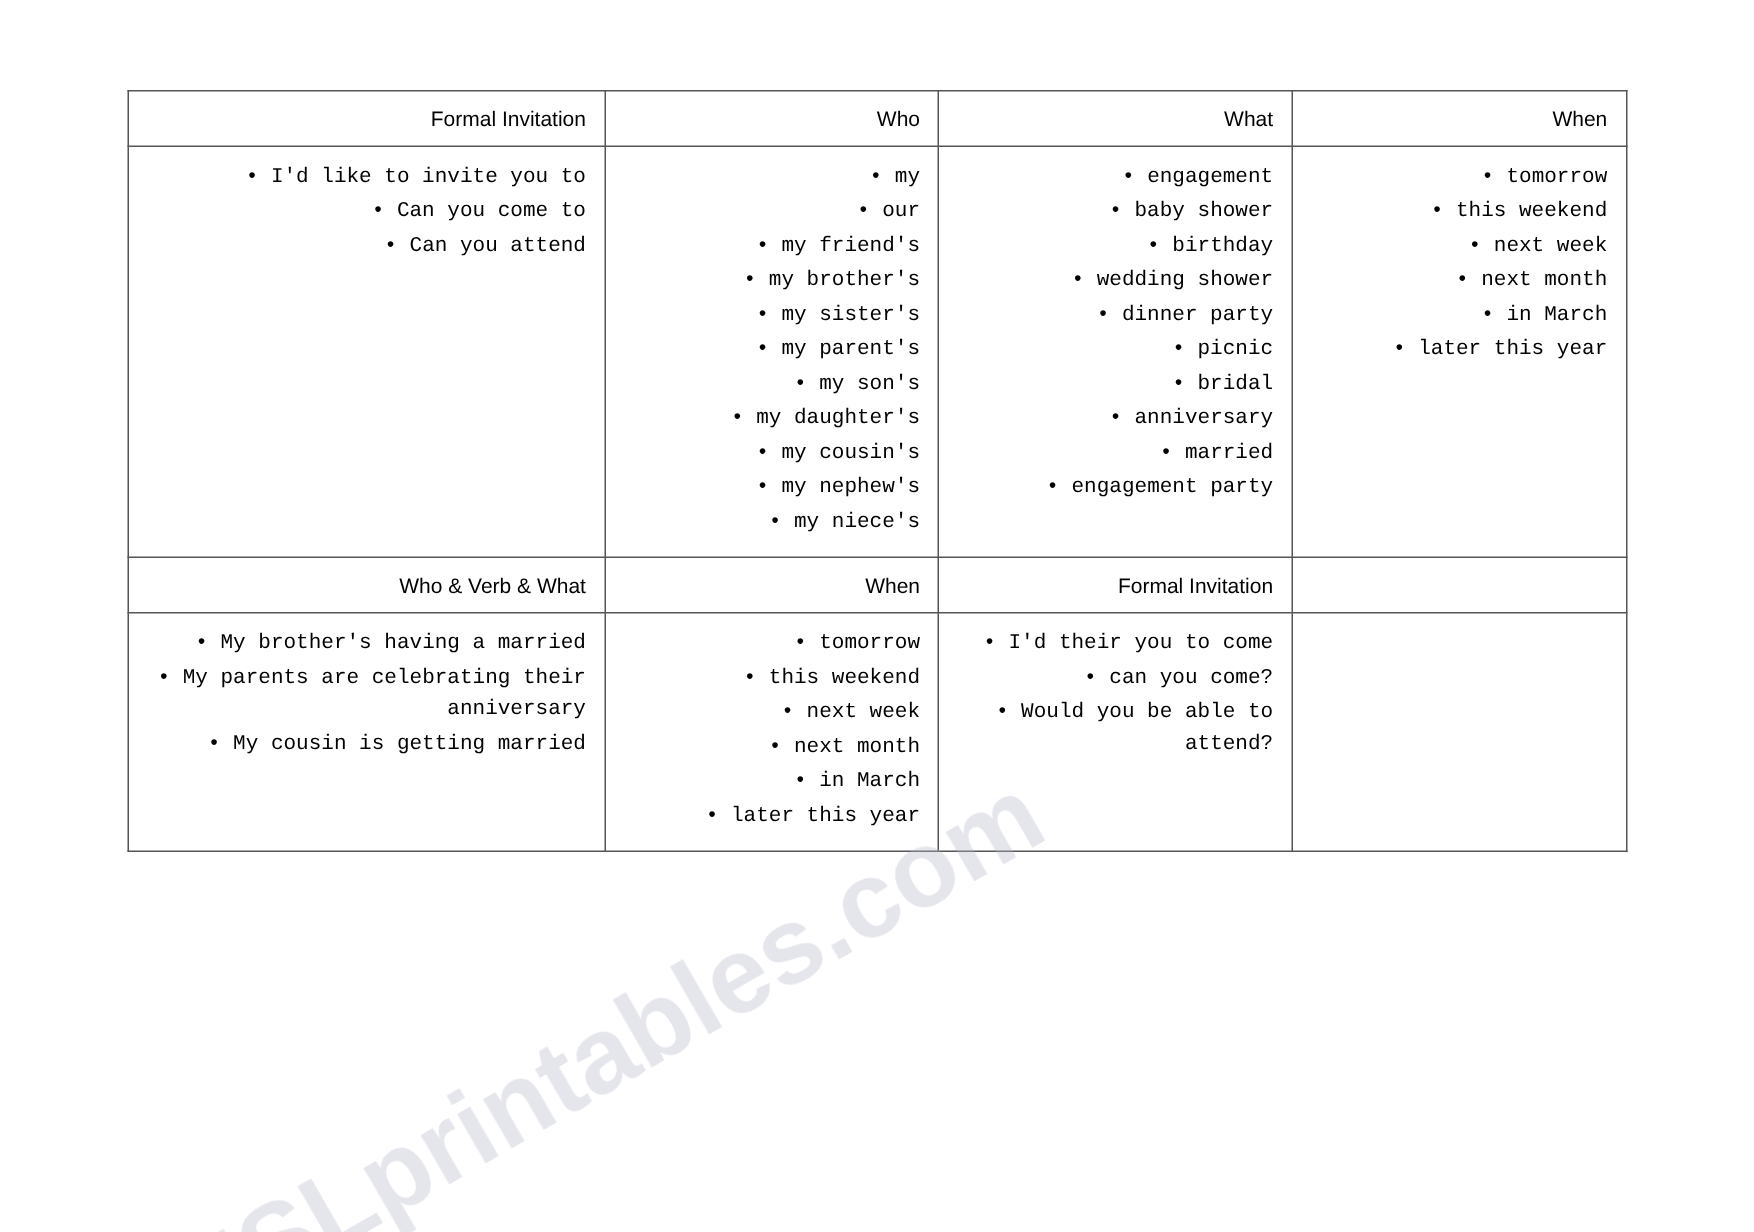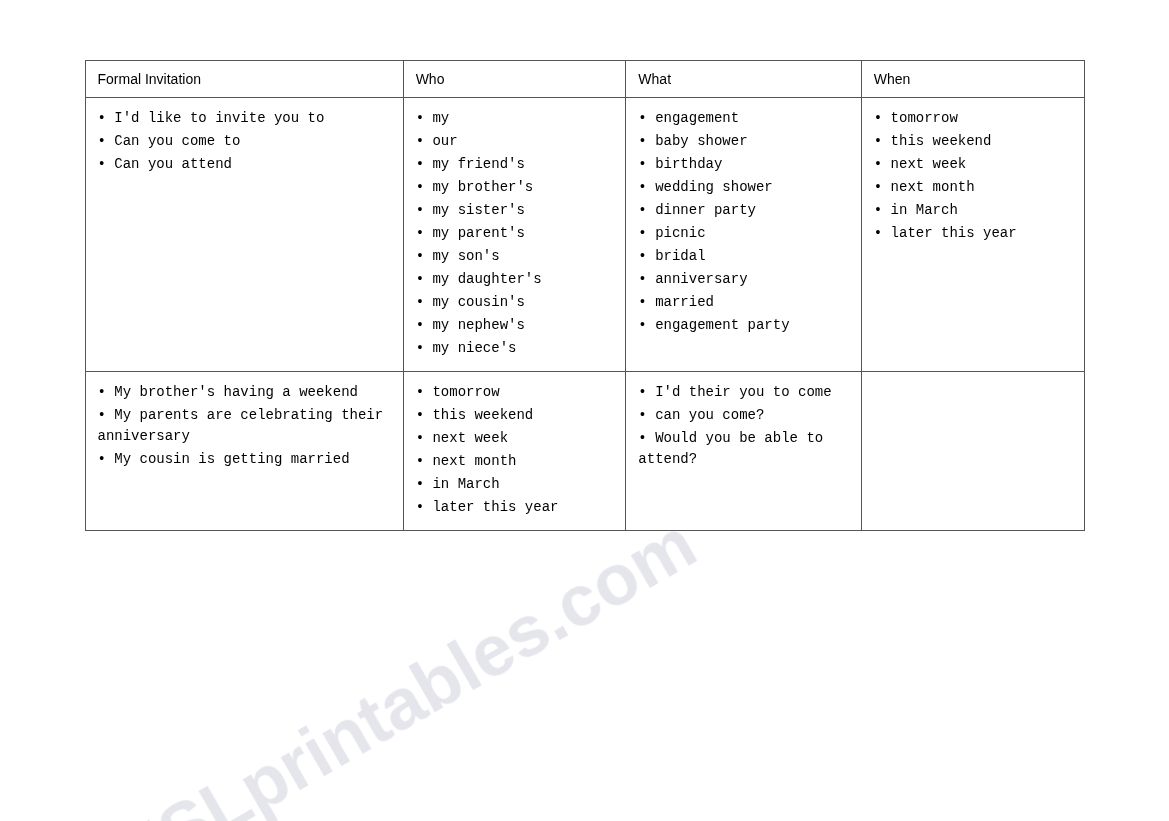--- a/index.html
+++ b/index.html
@@ -27,20 +27,21 @@
       transform: rotate(-30deg);
       pointer-events: none;
       white-space: nowrap;
       z-index: 10;
     }
 
     .main-table {
       border-collapse: collapse;
       width: 1000px;
       border: 1.5px solid #555;
+      text-align: right;
     }
 
     .main-table td, .main-table th {
       border: 1.5px solid #555;
       padding: 10px 12px;
       vertical-align: top;
     }
 
     .header-cell {
       font-weight: normal;
@@ -126,25 +127,31 @@
         <li>tomorrow</li>
         <li>this weekend</li>
         <li>next week</li>
         <li>next month</li>
         <li>in March</li>
         <li>later this year</li>
       </ul>
     </td>
   </tr>
 
+  <tr>
+    <td class="header-cell col-formal">Who &amp; Verb &amp; What</td>
+    <td class="header-cell col-who">When</td>
+    <td class="header-cell col-what">Formal Invitation</td>
+    <td class="header-cell col-when"></td>
+  </tr>
 
   <tr>
     <td class="col-formal">
       <ul class="bullet-list">
-        <li>My brother's having a weekend</li>
+        <li>My brother's having a married</li>
         <li>My parents are celebrating their anniversary</li>
         <li>My cousin is getting married</li>
       </ul>
     </td>
     <td class="col-who">
       <ul class="bullet-list">
         <li>tomorrow</li>
         <li>this weekend</li>
         <li>next week</li>
         <li>next month</li>

